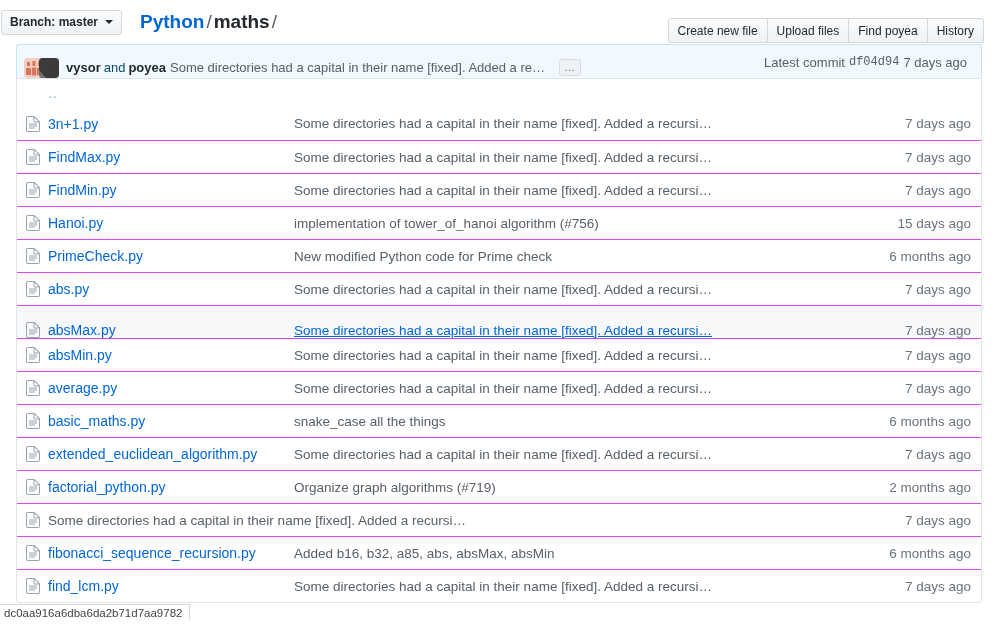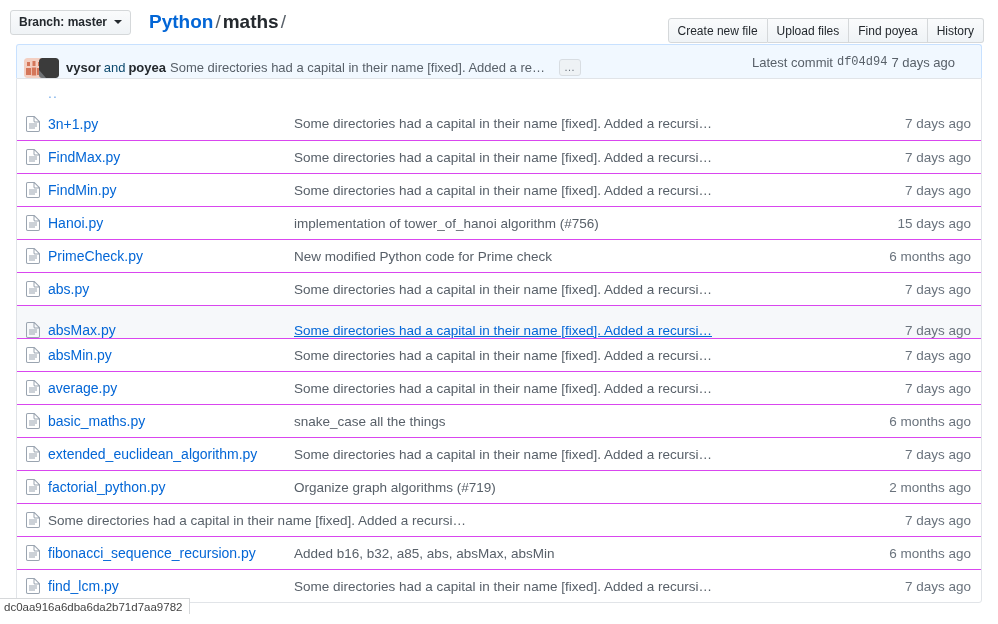--- a/index.html
+++ b/index.html
@@ -9,21 +9,21 @@
     font-family: "Liberation Sans", sans-serif;
     font-size: 14px;
     color: #24292e;
     overflow: hidden;
   }
   .page { position: relative; width: 998px; height: 624px; }
 
   
   .toolbar {
     display: flex; align-items: center;
-    height: 44px; padding: 0 14px 0 10px;
+    height: 44px; padding: 0 14px 0 1px;
     position: relative;
   }
   .branch-btn {
     display: inline-flex; align-items: center; gap: 6px;
     height: 25px; padding: 0 8px;
     border: 1px solid #d5d8da; border-radius: 3px;
     background: linear-gradient(#fafbfc,#eff3f6);
     font-size: 12px; font-weight: bold; color: #24292e;
     line-height: 1; white-space: nowrap;
   }
@@ -83,21 +83,21 @@
   .ellipsis-btn {
     margin-left: 9px;
     display: inline-flex; align-items: center; justify-content: center;
     height: 17px; min-width: 22px; padding: 0 4px;
     border: 1px solid #d8dde2; border-radius: 3px;
     background: #eef2f5;
     color: #6a737d; font-size: 11px; line-height: 1;
     letter-spacing: 1px;
   }
   .commit-right {
-    position: absolute; right: 26px; top: 0; height: 34px;
+    position: absolute; right: 14px; top: 0; height: 34px;
     display: flex; align-items: center;
     font-size: 13px; color: #586069; white-space: nowrap;
   }
   .sha { font-family: "Liberation Mono", monospace; font-size: 12px; color: #586069; margin: 0 4px; }
 
   
   .file-table {
     margin: 0 16px;
     border: 1px solid #e1e4e8;
     border-radius: 0 0 3px 3px;
@@ -129,21 +129,21 @@
   .c-age {
     width: 104px; flex: none; text-align: right;
     color: #6a737d; font-size: 13.5px; white-space: nowrap;
   }
   .updir { color: #0366d6; font-size: 14px; letter-spacing: 1px; opacity: .55; text-decoration: none; }
 
   .fi { width: 14px; height: 16px; display: block; }
 
   
   .statusbar {
-    position: absolute; left: 0; bottom: 10px;
+    position: absolute; left: 0; bottom: 4px;
     max-width: 285px;
     background: #fff;
     border: 1px solid #d6d8da;
     border-left: none; border-bottom: none;
     padding: 2px 7px 2px 4px;
     font-size: 11.5px; color: #444;
     white-space: nowrap; overflow: hidden;
     height: 16px; line-height: 13px;
   }
 </style>

